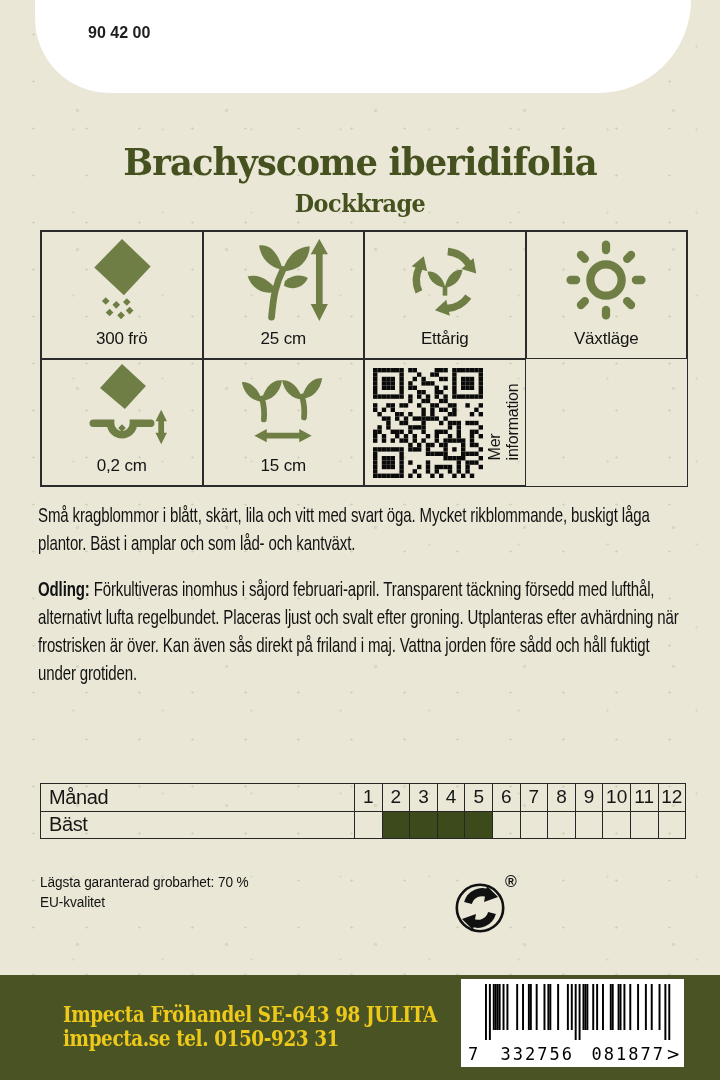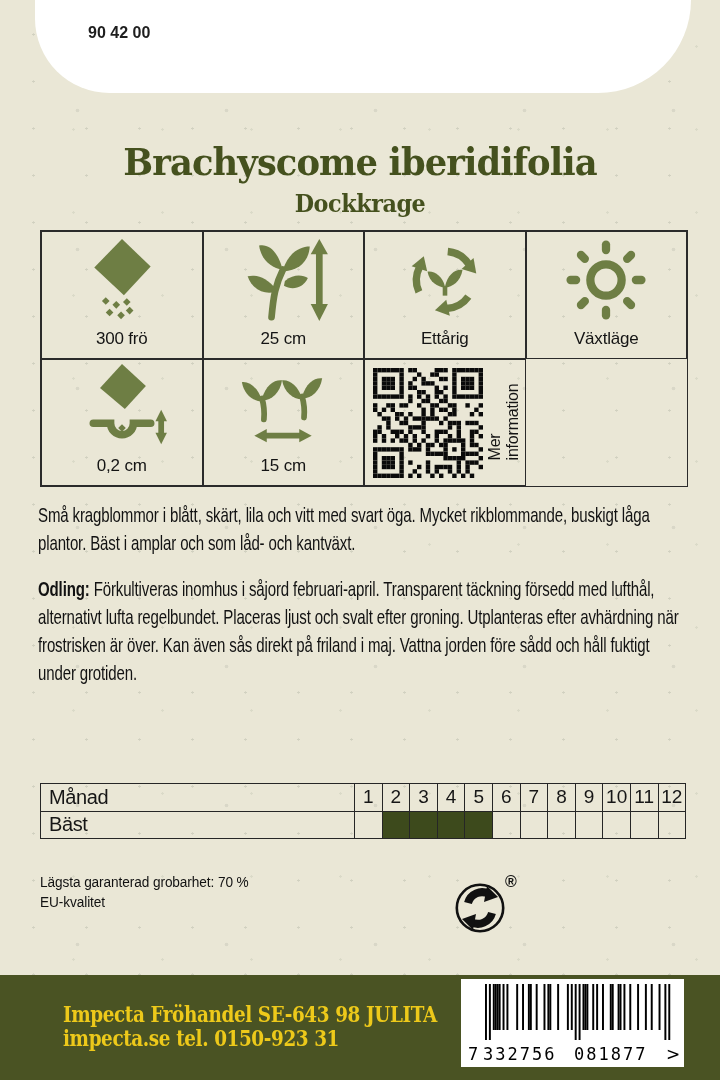--- a/index.html
+++ b/index.html
@@ -55,21 +55,21 @@
   
   .footer{position:absolute;left:0;top:975px;width:720px;height:117px;background:#4a5323;}
   .footer-text{position:absolute;left:63px;top:27px;color:#edc91a;
       font-family:"DejaVu Serif",serif;font-weight:bold;font-size:23px;line-height:24px;
       letter-spacing:-0.5px;transform:scaleX(.80);transform-origin:0 0;white-space:nowrap;}
   .barcode-box{position:absolute;left:461px;top:4px;width:223px;height:88px;background:#ffffff;}
   .barcode-bars{position:absolute;left:24px;top:5px;}
   .barcode-digits{position:absolute;left:2px;right:3px;bottom:3px;display:flex;align-items:baseline;
       font-family:"DejaVu Sans Mono",monospace;font-size:17px;color:#000;}
   .bd-lead{width:20px;text-align:center;}
-  .bd-g{flex:1;text-align:left;letter-spacing:2px;margin-top:44px;}
+  .bd-g{flex:1;text-align:right;letter-spacing:2px;margin-top:44px;}
   .bd-tail{width:16px;text-align:center;font-family:"DejaVu Sans",sans-serif;}
   .ico{fill:#6e7e44;}
   .ico .st{fill:none;stroke:#6e7e44;}
 </style>
 </head>
 <body>
 
 <div class="packet">
 
   <div class="flap"></div>

